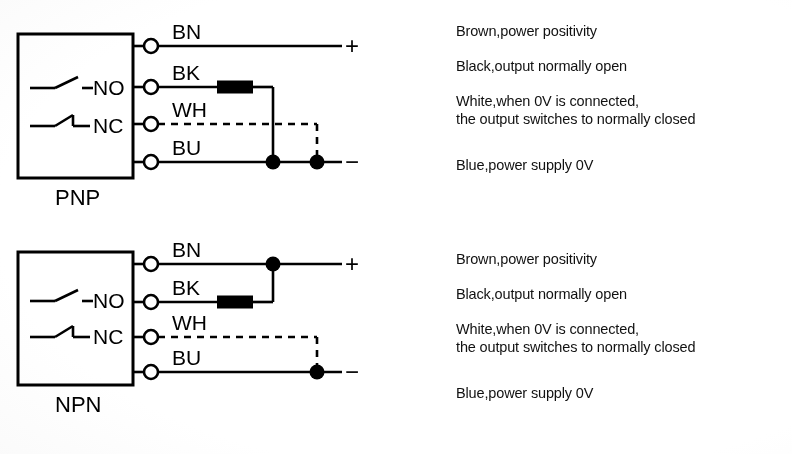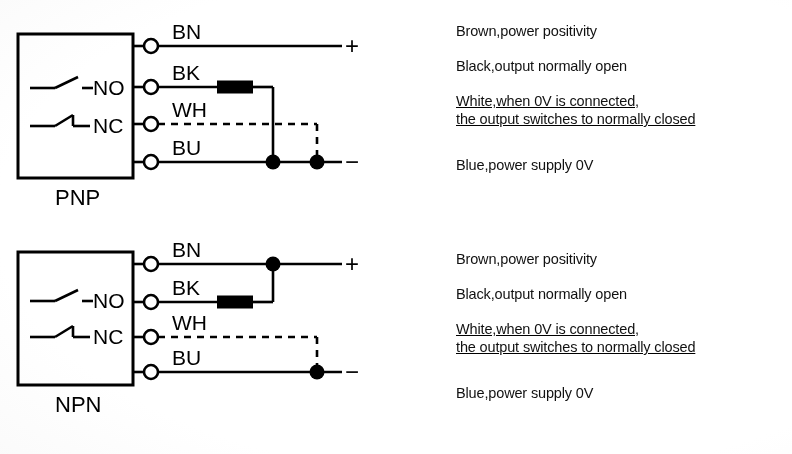--- a/index.html
+++ b/index.html
@@ -34,21 +34,21 @@
   .notes-block.lower { top: 250px; }
   .note-line {
     font-family: "Liberation Sans", sans-serif;
     font-size: 14.5px;
     line-height: 18px;
     color: #111111;
     white-space: nowrap;
     letter-spacing: -0.15px;
   }
   .note-para { margin-bottom: 17px; }
-  .note-para.tight { margin-bottom: 16px; text-decoration: underline; }
+  .note-para.tight { margin-bottom: 16px; }
   .note-para:last-child { margin-bottom: 0; margin-top: 28px; }
 </style>
 </head>
 <body>
 
 <div id="page">
 
   <svg class="diagram-svg" id="diagram-layer" viewBox="0 0 792 454" xmlns="http://www.w3.org/2000/svg">
       <g>
         <rect x="18" y="34" width="115" height="144" fill="none" stroke="#000000" stroke-width="3"></rect>

